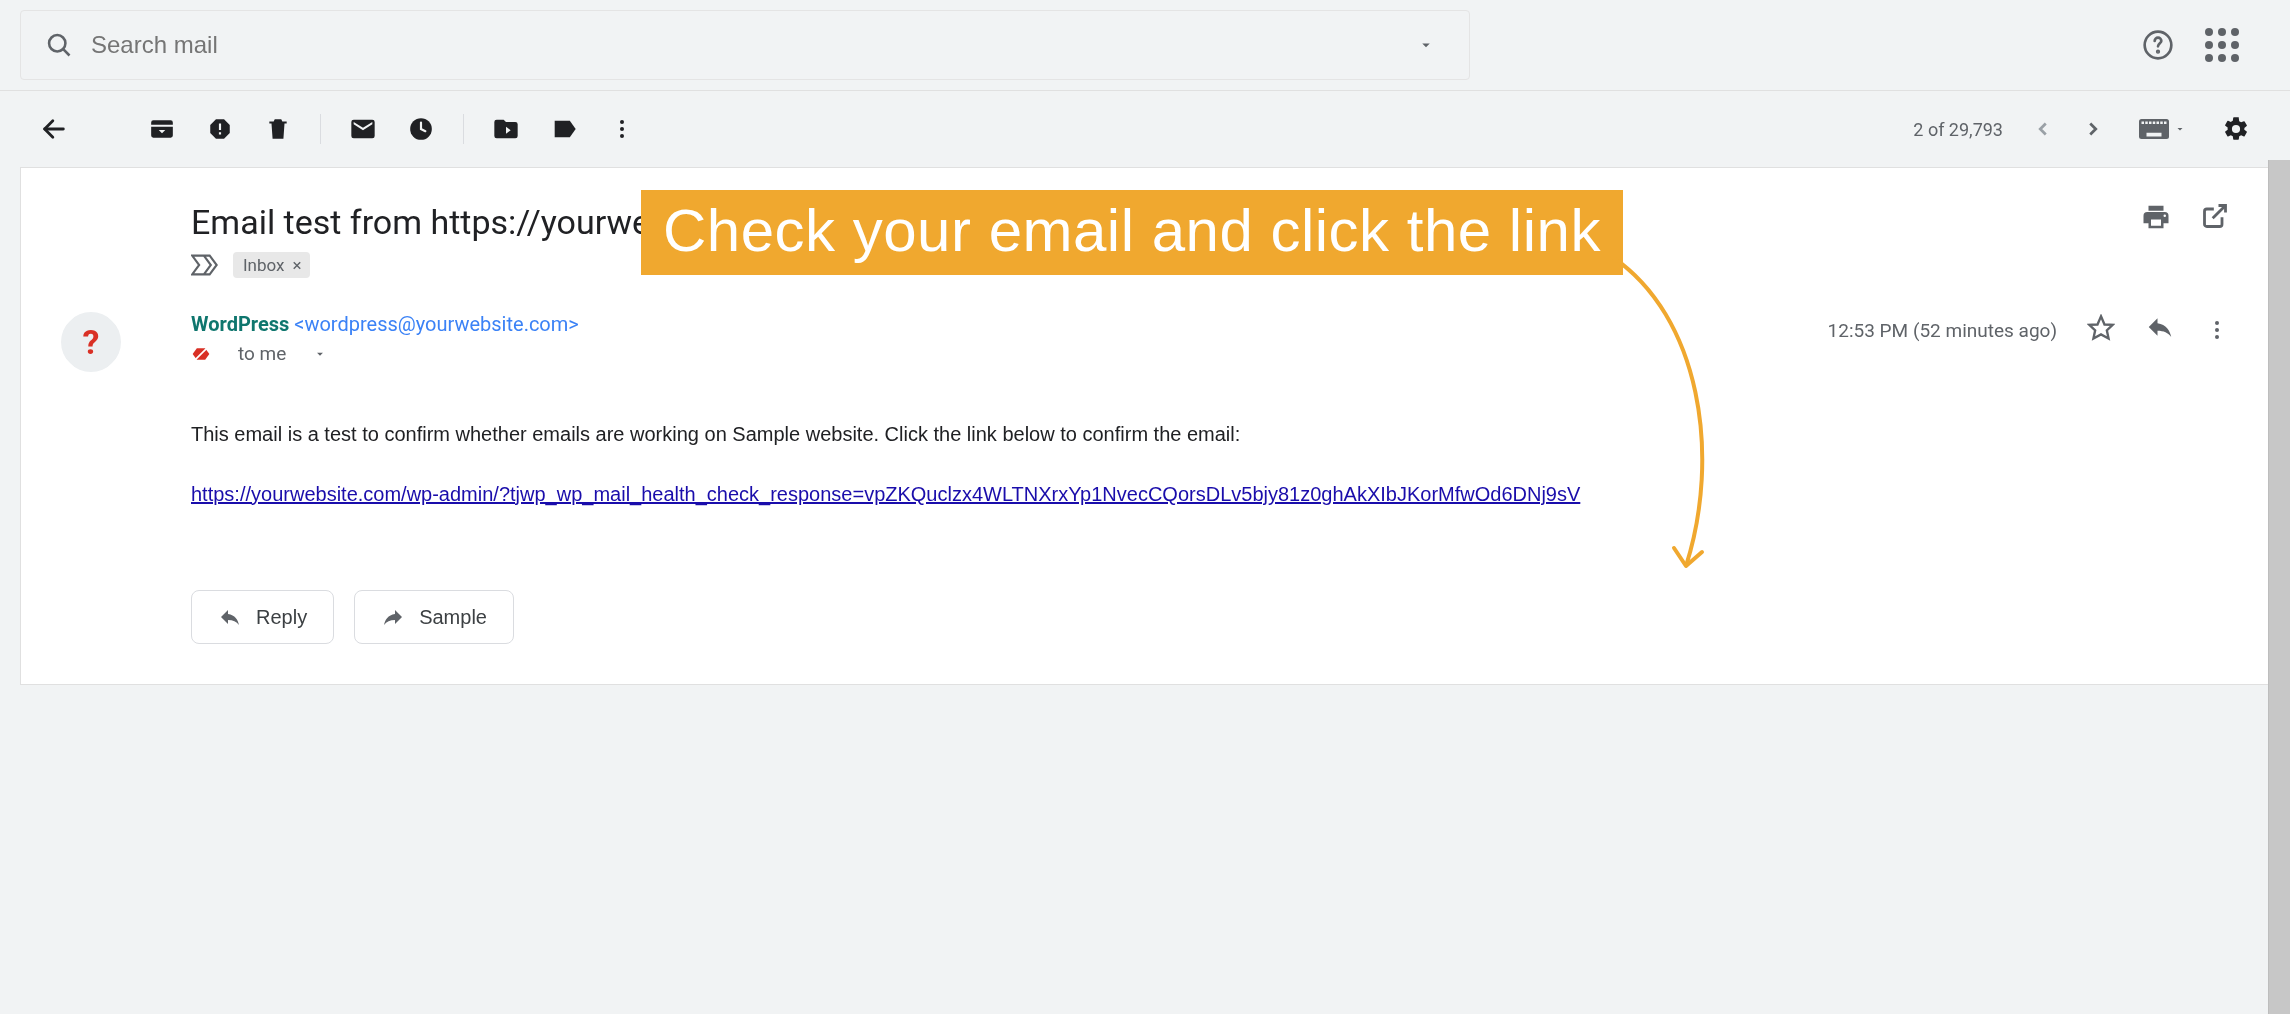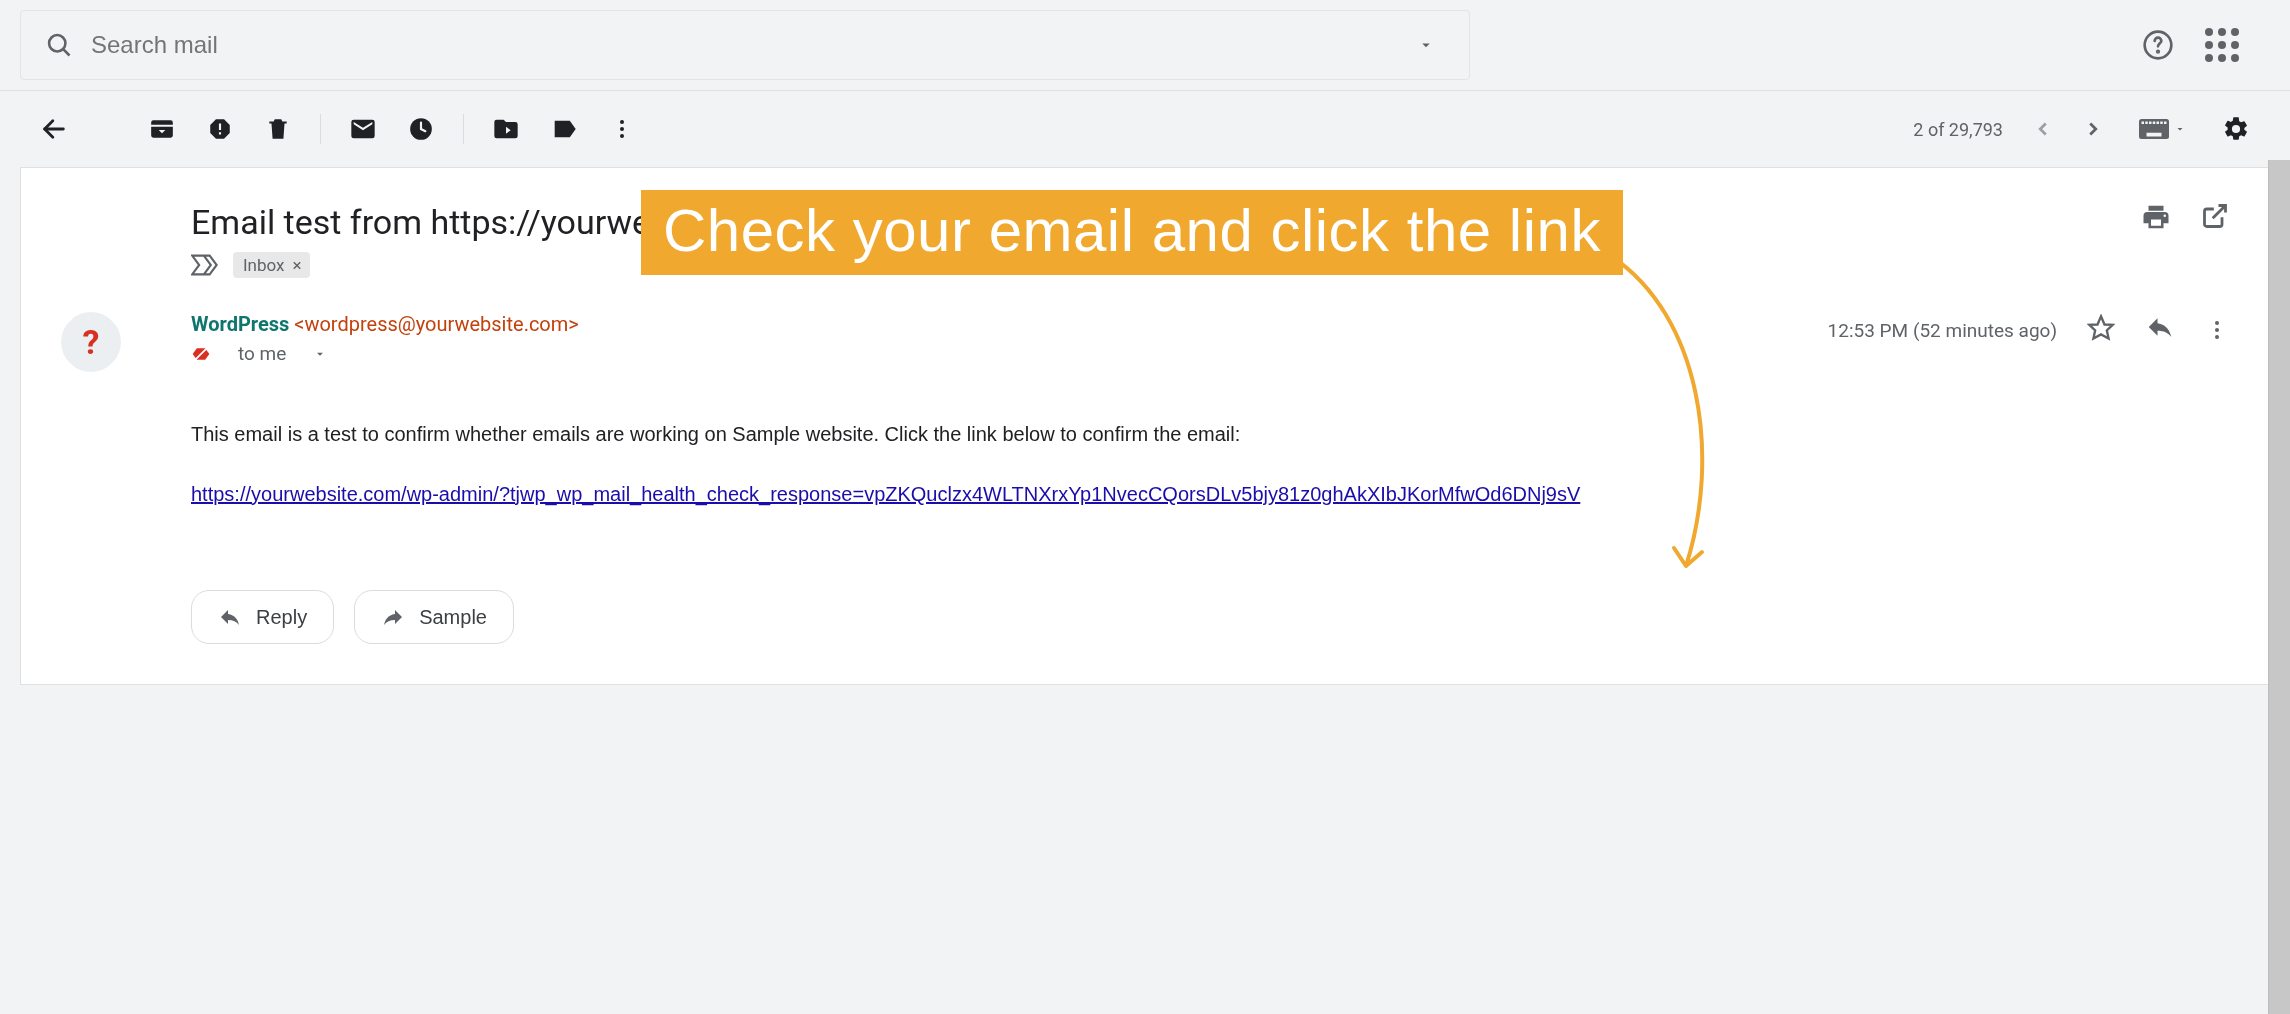--- a/index.html
+++ b/index.html
@@ -139,21 +139,21 @@
   }
   .avatar {
     width:60px;height:60px;border-radius:50%;background:#eceff1;display:flex;align-items:center;justify-content:center;
     position:relative;
     clip-path: polygon(30% 0%, 70% 0%, 100% 30%, 100% 70%, 70% 100%, 30% 100%, 0% 70%, 0% 30%);
   }
   .avatar-q { color:#d93025; font-size:34px; font-weight:700;}
   .sender-main { flex:1;}
   .sender-line { font-size:20px;}
   .sender-name { font-weight:700; color:#0f766e;}
-  .sender-addr { color:#c2410c; font-weight:400;}
+  .sender-addr { color:#3b82f6; font-weight:400;}
   .recip-line { display:flex;align-items:center;gap:27px;margin-top:6px;color:#5f6368;font-size:19px;}
   .tls-icon { color:#d93025;}
   .meta-right {
     display:flex;align-items:flex-end;gap:30px;color:#5f6368;font-size:19px;
   }
   .star-icon,.reply-icon,.more-icon{color:#5f6368;}
   
   .body-text {
     padding-left:130px;
     margin-top: 46px;
@@ -171,21 +171,21 @@
     margin-top:28px;
   }
   
   .reply-row {
     padding-left:130px;
     margin-top: 80px;
     display:flex;gap:20px;
   }
   .action-btn {
     border:1px solid #dadce0;
-    border-radius:18px;
+    border-radius:8px;
     background:#fff;
     padding: 14px 26px;
     font-size:20px;
     color:#3c4043;
     display:flex;align-items:center;gap:14px;
     cursor:pointer;
   }
   .action-btn svg{color:#5f6368;}
   
   .scroll-hint {

